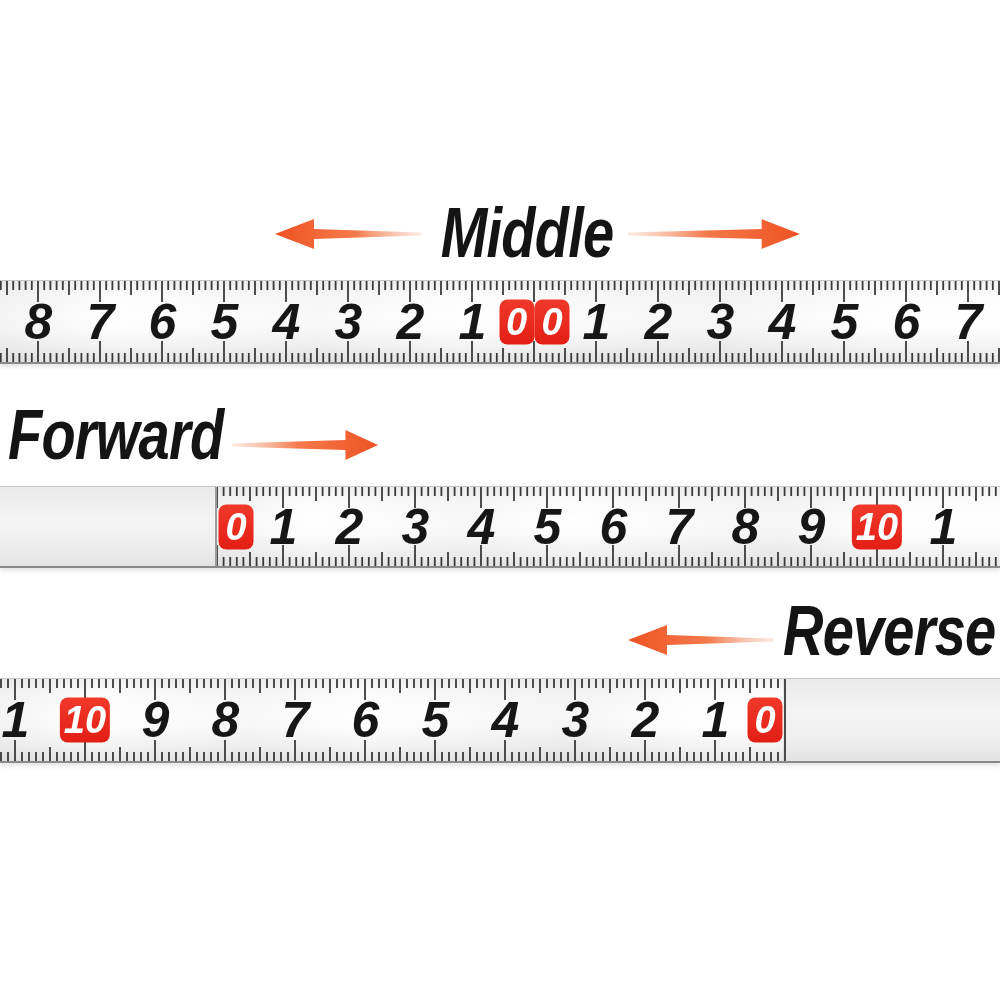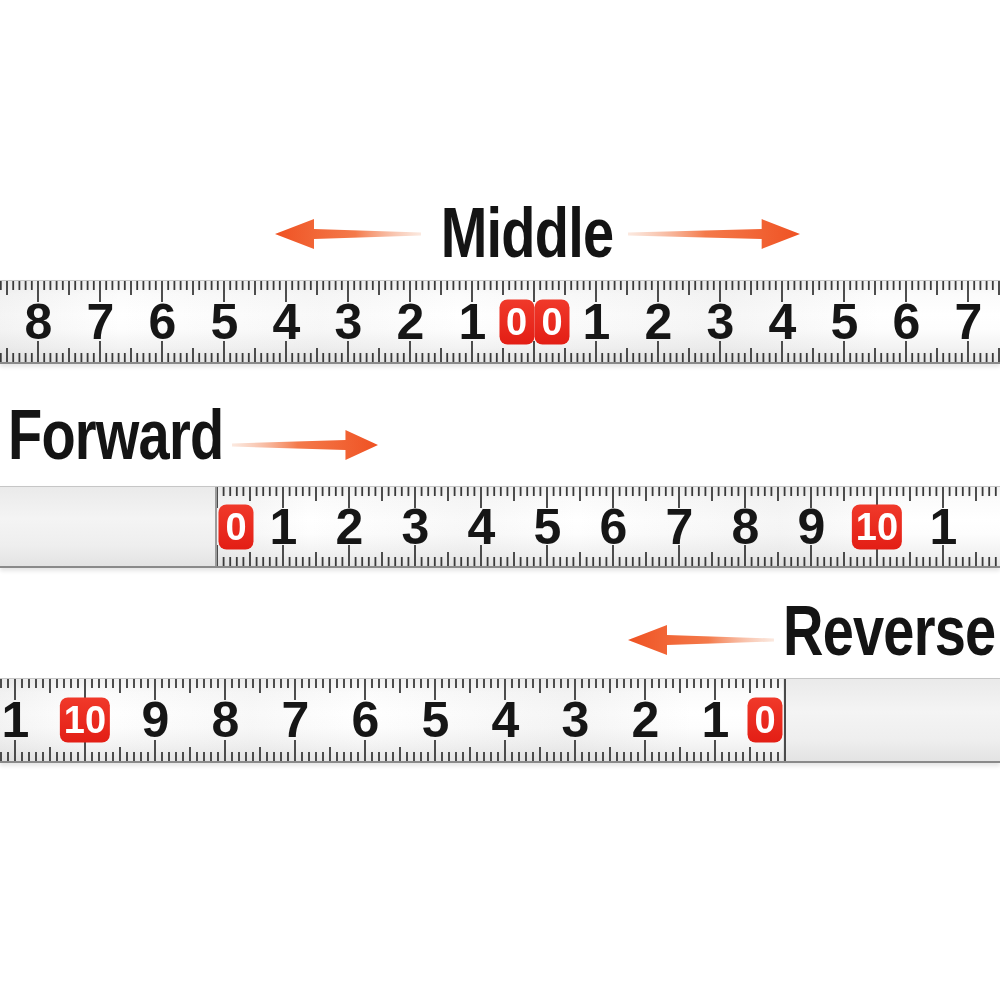--- a/index.html
+++ b/index.html
@@ -2,21 +2,21 @@
 <html><head>
 <meta charset="utf-8">
 <style>
   html, body {
     margin: 0; padding: 0;
     width: 1000px; height: 1000px;
     background: #ffffff;
     font-family: "Liberation Sans", sans-serif;
     overflow: hidden;
   }
-  #canvas { position: relative; width: 1000px; height: 896px; background: #ffffff; }
+  #canvas { position: relative; width: 1000px; height: 896px; background: #ffffff; font-style: italic; }
 
   
   .heading {
     position: absolute;
     font-weight: bold;
     font-size: 70px;
     line-height: 1;
     color: #141414;
     letter-spacing: -1px;
     white-space: nowrap;

